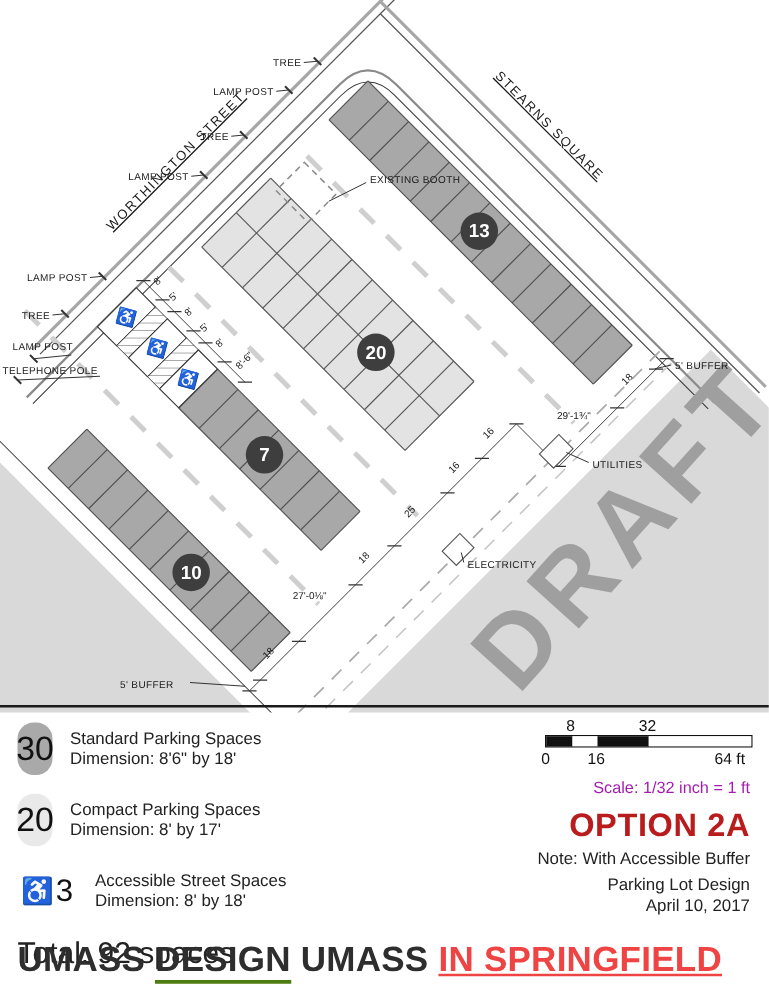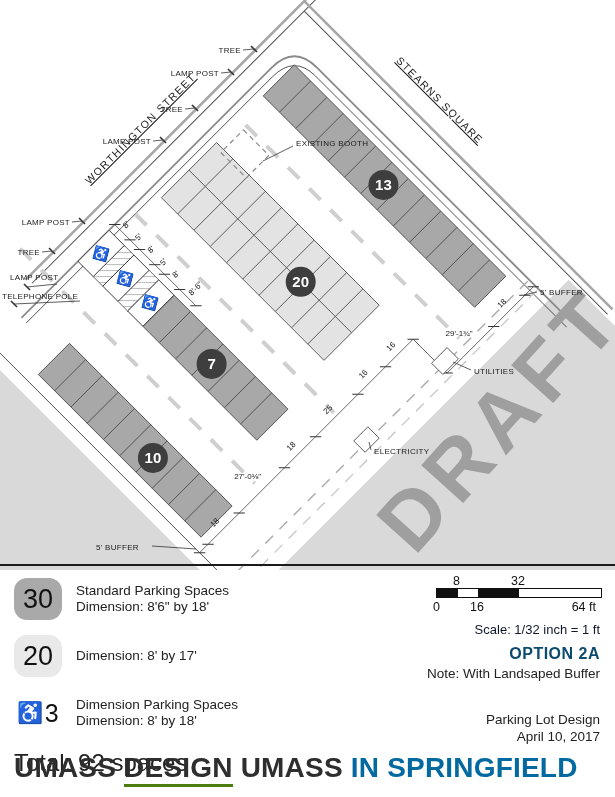--- a/index.html
+++ b/index.html
@@ -2,45 +2,45 @@
 <html><head>
 <meta charset="utf-8">
 <style>
   html,body{margin:0;padding:0;background:#fff;}
   body{width:615px;height:797px;position:relative;font-family:"Liberation Sans",sans-serif;color:#1c1c1c;overflow:hidden;}
   #plan{position:absolute;left:0;top:0;}
   .divider{position:absolute;left:0;top:564px;width:615px;height:2px;background:#1a1a1a;}
   
   .legend{position:absolute;left:14px;top:578px;}
   .lrow{display:flex;align-items:center;margin-bottom:15px;}
-  .badge{width:48px;height:42px;border-radius:13px;display:flex;align-items:center;justify-content:center;
+  .badge{width:28px;height:42px;border-radius:13px;display:flex;align-items:center;justify-content:center;
          font-size:27px;color:#111;margin-right:14px;}
   .badge.std{background:#a9a9a9;}
   .badge.cmp{background:#e9e9e9;}
   .acc-badge{width:48px;height:42px;display:flex;align-items:center;justify-content:center;margin-right:14px;
              font-size:25px;color:#111;}
   .acc-badge .wc{font-size:21px;margin-right:1px;}
   .ltext{font-size:13.5px;line-height:16px;color:#222;}
   .total{font-size:24px;color:#222;margin-top:6px;}
   
   .right-col{position:absolute;right:15px;top:574px;width:260px;text-align:right;}
   .sbar-wrap{position:relative;width:164px;margin-left:96px;height:46px;}
   .sbar-top{position:absolute;top:0;left:0;width:164px;height:12px;font-size:12.5px;color:#111;}
   .sbar-top span{position:absolute;transform:translateX(-50%);}
   .sbar{position:absolute;top:14px;left:0;width:164px;height:8px;border:1px solid #111;display:flex;}
   .seg{height:100%;}
   .sbar-bot{position:absolute;top:26px;left:0;width:164px;font-size:12.5px;color:#111;}
-  .scale-note{font-size:13px;color:#0f172a;margin-top:2px;}
-  .option{font-size:16px;font-weight:bold;color:#0c4a6e;margin-top:8px;letter-spacing:.5px;}
+  .scale-note{font-size:13px;color:#a21caf;margin-top:2px;}
+  .option{font-size:26px;font-weight:bold;color:#b91c1c;margin-top:8px;letter-spacing:.5px;}
   .note{font-size:13.5px;color:#222;margin-top:3px;}
-  .project{font-size:13.5px;color:#222;margin-top:30px;line-height:17px;}
+  .project{font-size:13.5px;color:#222;margin-top:5px;line-height:17px;}
   
   .footer{position:absolute;left:14px;top:752px;width:600px;font-size:28px;font-weight:bold;letter-spacing:.2px;white-space:nowrap;}
   .footer .dark{color:#2e2e2e;margin-top:16px;}
-  .footer .gray{color:#0369a1;}
+  .footer .gray{color:#ef4444;text-decoration:underline;}
   .footer .u{border-bottom:3px solid #4d7c0f;padding-bottom:1px;}
   
   text{font-family:"Liberation Sans",sans-serif;}
   .lbl{font-size:8px;fill:#1a1a1a;letter-spacing:.3px;}
   .dim{font-size:8px;fill:#1a1a1a;}
   .street{font-size:10.5px;fill:#1a1a1a;letter-spacing:1.5px;text-decoration:underline;}
   .cnum{font-size:15px;font-weight:bold;fill:#ffffff;}
   .draft{font-size:82px;font-weight:bold;fill:#9f9f9f;letter-spacing:8px;}
 </style>
 </head>
@@ -280,30 +280,31 @@
   <div class="lrow">
     <div class="badge std">30</div>
     <div class="ltext">
       <div>Standard Parking Spaces</div>
       <div>Dimension: 8'6" by 18'</div>
     </div>
   </div>
   <div class="lrow">
     <div class="badge cmp">20</div>
     <div class="ltext">
+      <div>Compact Parking Spaces</div>
       <div>Dimension: 8' by 17'</div>
     </div>
   </div>
   <div class="lrow">
     <div class="acc-badge">
       <span class="wc">♿</span>
       <span>3</span>
     </div>
     <div class="ltext">
-      <div>Dimension Parking Spaces</div>
+      <div>Accessible Street Spaces</div>
       <div>Dimension: 8' by 18'</div>
     </div>
   </div>
   <div class="total">Total: 92 spaces</div>
 </div>
 
 <div class="right-col">
   <div class="sbar-wrap">
     <div class="sbar-top">
       <span style="left:20.5px">8</span>
@@ -316,21 +317,21 @@
       <div class="seg" style="width:82px;background:#fff"></div>
     </div>
     <div class="sbar-bot">
       <span style="position:absolute;left:-3px">0</span>
       <span style="position:absolute;left:34px">16</span>
       <span style="position:absolute;right:4px">64 ft</span>
     </div>
   </div>
   <div class="scale-note">Scale: 1/32 inch = 1 ft</div>
   <div class="option">OPTION 2A</div>
-  <div class="note">Note: With Landsaped Buffer</div>
+  <div class="note">Note: With Accessible Buffer</div>
   <div class="project">
     <div>Parking Lot Design</div>
     <div>April 10, 2017</div>
   </div>
 </div>
 
 <div class="footer">
   <span class="dark">UMASS</span><span class="dark">&nbsp;</span><span class="dark u">DESIGN</span><span class="dark">&nbsp;</span><span class="dark">UMASS</span><span class="dark">&nbsp;</span><span class="gray">IN SPRINGFIELD</span>
 </div>
 

